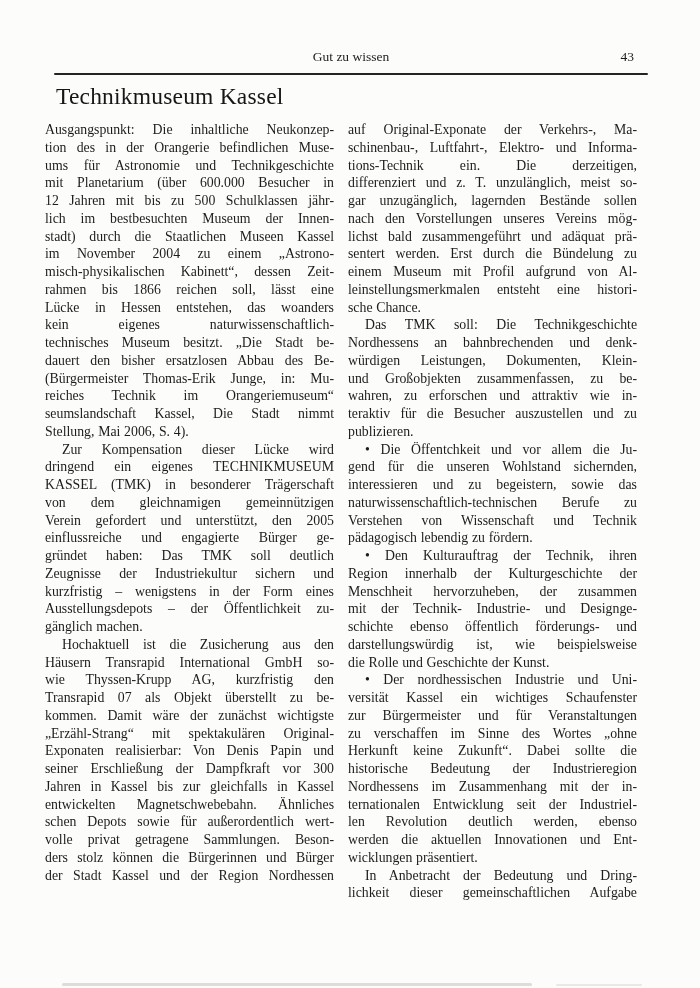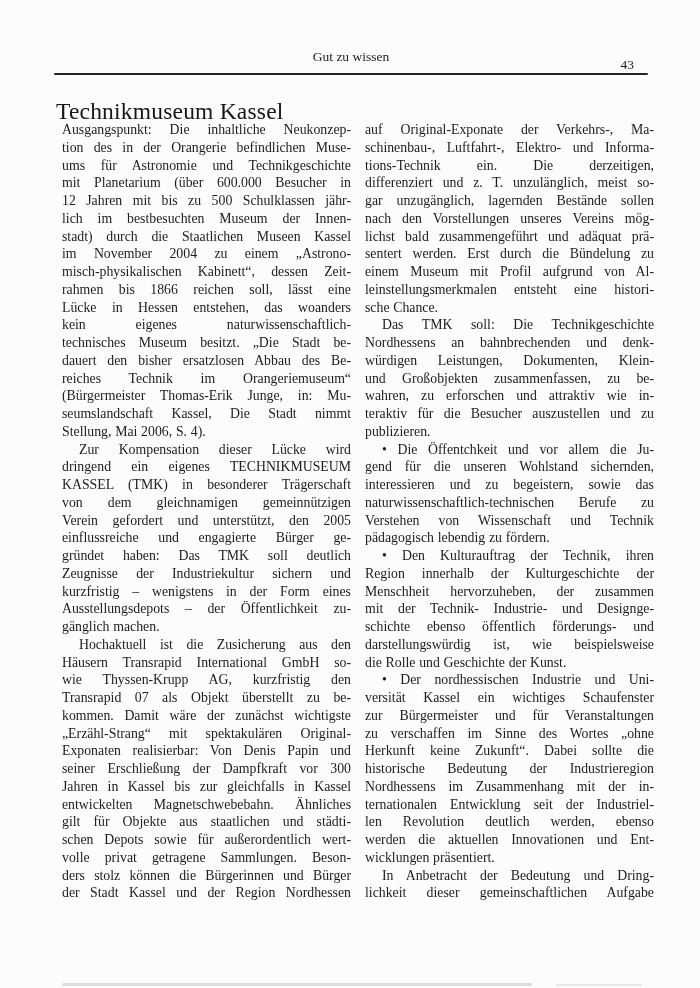--- a/index.html
+++ b/index.html
@@ -14,35 +14,35 @@
     color:var(--ink);
     -webkit-font-smoothing:antialiased;
   }
   .page{position:relative;width:700px;height:988px;overflow:hidden;background:var(--paper);text-decoration:underline;}
 
   .header{
     position:absolute;top:46px;left:55px;width:592px;height:22px;
     text-align:center;font-size:13.5px;line-height:22px;
   }
   .running-title{display:inline-block;}
-  .page-number{position:absolute;right:13px;top:0;margin-top:8px;}
+  .page-number{position:absolute;right:13px;top:0;}
 
   .rule{
     position:absolute;top:73px;left:54px;width:594px;height:2px;
     background:#242424;border-radius:1px;
   }
 
   .title{
-    position:absolute;top:98px;left:56px;margin:0;
+    position:absolute;top:83px;left:56px;margin:0;
     font-size:23.5px;font-weight:400;letter-spacing:0.2px;
     color:#161616;
   }
 
   .columns{
-    position:absolute;top:121px;left:62px;width:592px;
+    position:absolute;top:121px;left:45px;width:592px;
     display:flex;gap:14px;
   }
   .col{width:289px;font-size:13.8px;line-height:17.75px;}
   .para{margin:0;}
   .line{
     text-align:justify;
     text-align-last:justify;
     word-spacing:0.02em;
   }
   .line.end{text-align-last:left;}
@@ -81,22 +81,22 @@
           <div class="line">12 Jahren mit bis zu 500 Schulklassen jähr-</div>
           <div class="line">lich im bestbesuchten Museum der Innen-</div>
           <div class="line">stadt) durch die Staatlichen Museen Kassel</div>
           <div class="line">im November 2004 zu einem „Astrono-</div>
           <div class="line">misch-physikalischen Kabinett“, dessen Zeit-</div>
           <div class="line">rahmen bis 1866 reichen soll, lässt eine</div>
           <div class="line">Lücke in Hessen entstehen, das woanders</div>
           <div class="line">kein eigenes naturwissenschaftlich-</div>
           <div class="line">technisches Museum besitzt. „Die Stadt be-</div>
           <div class="line">dauert den bisher ersatzlosen Abbau des Be-</div>
+          <div class="line">(Bürgermeister Thomas-Erik Junge, in: Mu-</div>
           <div class="line">reiches Technik im Orangeriemuseum“</div>
-          <div class="line">(Bürgermeister Thomas-Erik Junge, in: Mu-</div>
           <div class="line">seumslandschaft Kassel, Die Stadt nimmt</div>
           <div class="line end">Stellung, Mai 2006, S. 4).</div>
         </div>
         <div class="para">
           <div class="line indent">Zur Kompensation dieser Lücke wird</div>
           <div class="line">dringend ein eigenes TECHNIKMUSEUM</div>
           <div class="line">KASSEL (TMK) in besonderer Trägerschaft</div>
           <div class="line">von dem gleichnamigen gemeinnützigen</div>
           <div class="line">Verein gefordert und unterstützt, den 2005</div>
           <div class="line">einflussreiche und engagierte Bürger ge-</div>
@@ -110,21 +110,20 @@
           <div class="line indent">Hochaktuell ist die Zusicherung aus den</div>
           <div class="line">Häusern Transrapid International GmbH so-</div>
           <div class="line">wie Thyssen-Krupp AG, kurzfristig den</div>
           <div class="line">Transrapid 07 als Objekt überstellt zu be-</div>
           <div class="line">kommen. Damit wäre der zunächst wichtigste</div>
           <div class="line">„Erzähl-Strang“ mit spektakulären Original-</div>
           <div class="line">Exponaten realisierbar: Von Denis Papin und</div>
           <div class="line">seiner Erschließung der Dampfkraft vor 300</div>
           <div class="line">Jahren in Kassel bis zur gleichfalls in Kassel</div>
           <div class="line">entwickelten Magnetschwebebahn. Ähnliches</div>
-          <div class="line">gilt für Objekte aus staatlichen und städti-</div>
           <div class="line">schen Depots sowie für außerordentlich wert-</div>
           <div class="line">volle privat getragene Sammlungen. Beson-</div>
           <div class="line">ders stolz können die Bürgerinnen und Bürger</div>
           <div class="line">der Stadt Kassel und der Region Nordhessen</div>
         </div>
       </div>
     <div class="col" id="col-right">
         <div class="para">
           <div class="line">auf Original-Exponate der Verkehrs-, Ma-</div>
           <div class="line">schinenbau-, Luftfahrt-, Elektro- und Informa-</div>

